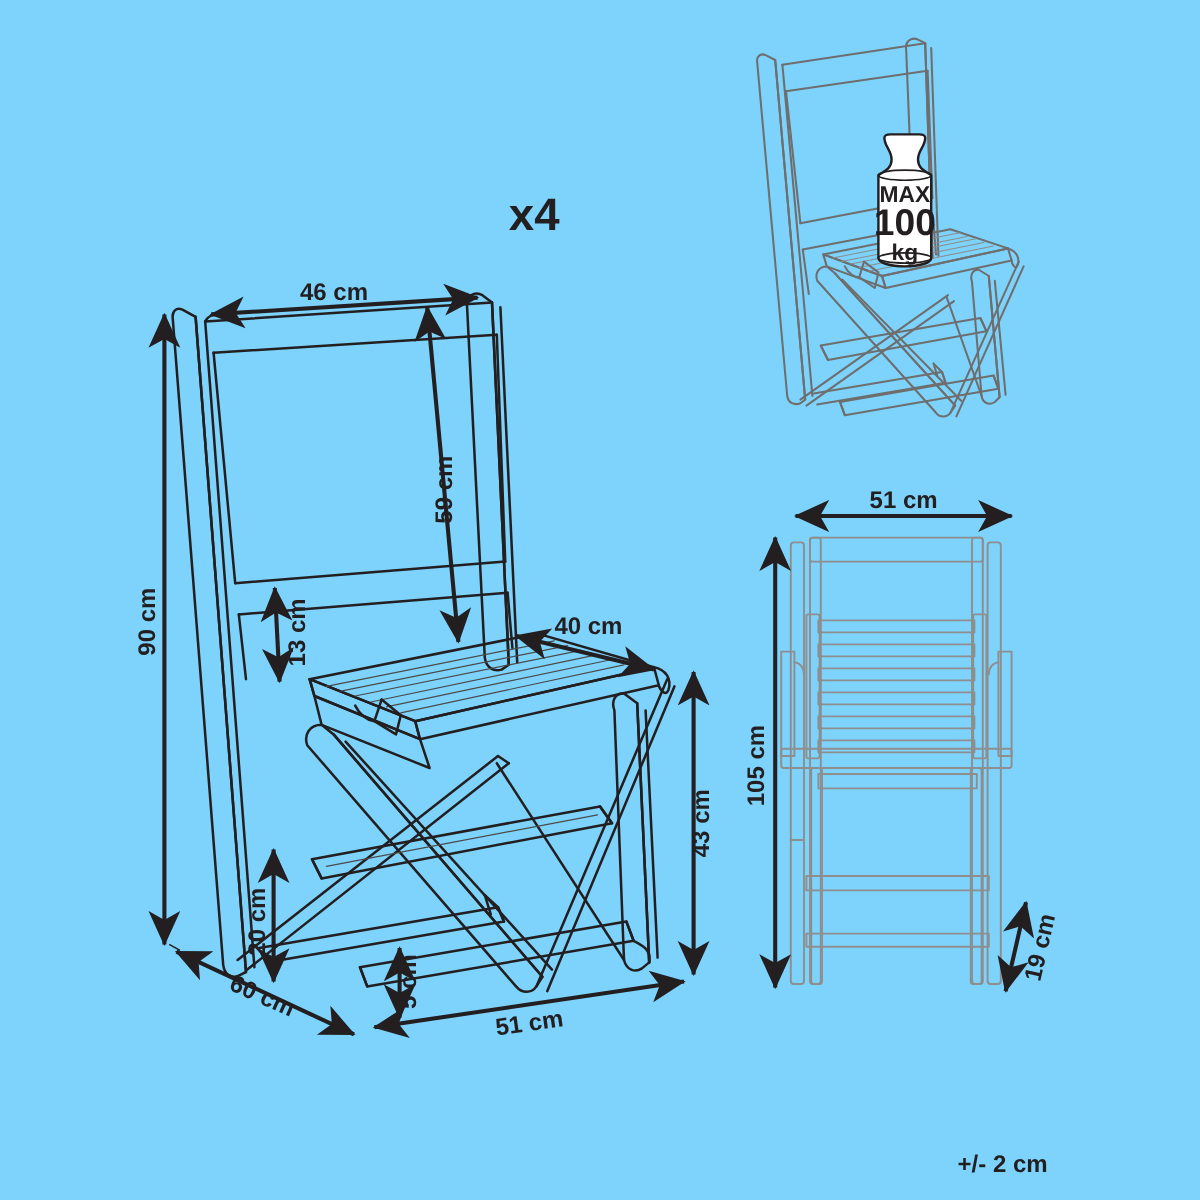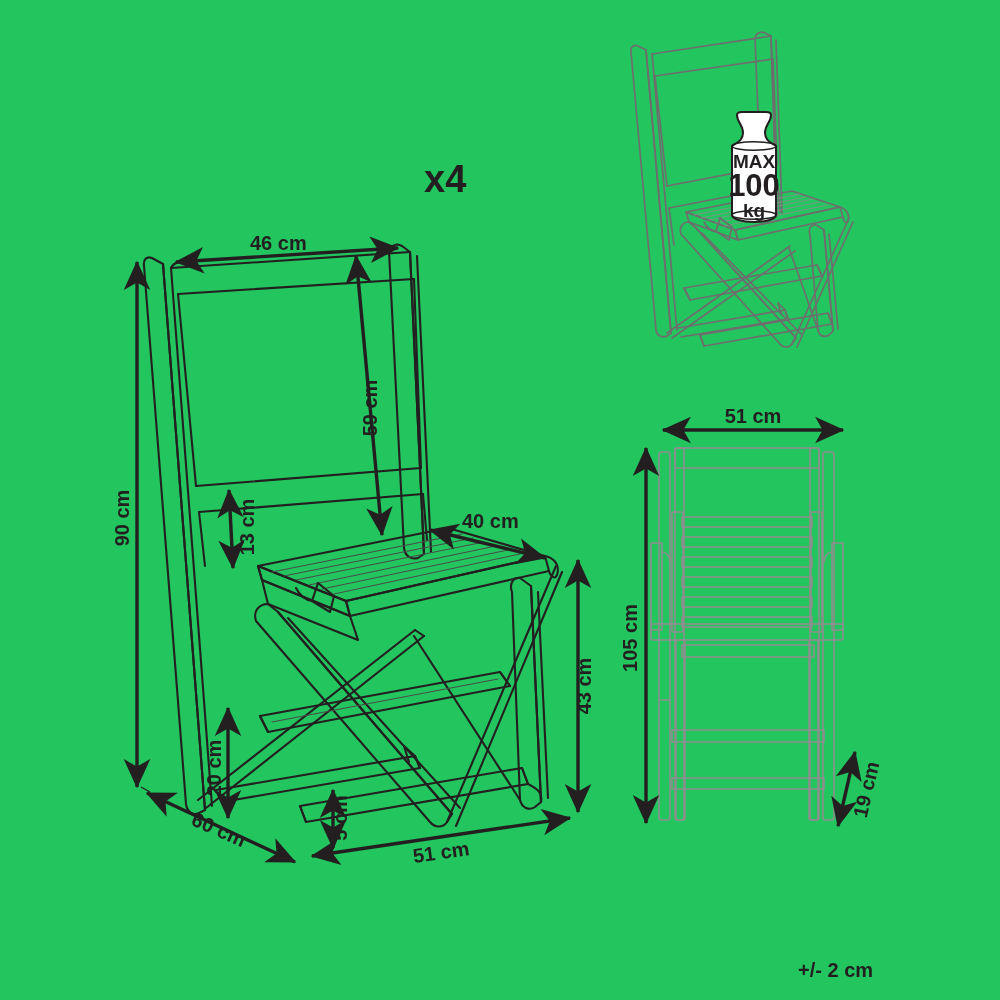--- a/index.html
+++ b/index.html
@@ -11,21 +11,21 @@
     width: 1000px;
     height: 1000px;
     font-family: "Liberation Sans", sans-serif;
     overflow: hidden;
     position: relative;
   }
   #sheet {
     position: relative;
     width: 1000px;
     height: 1000px;
-    background: #22c55e;
+    background: #7dd3fc;
   }
   svg.layer {
     position: absolute;
     top: 0;
     left: 0;
     width: 1000px;
     height: 1000px;
   }
   .dimtext {
     font-family: "Liberation Sans", sans-serif;

